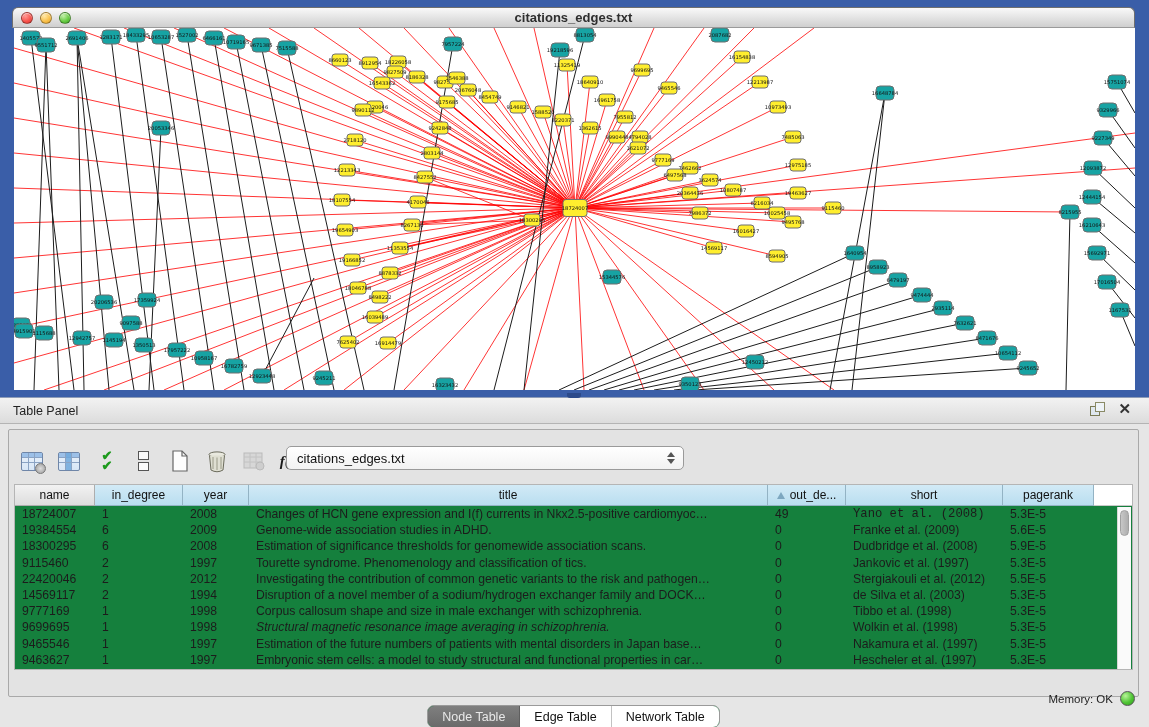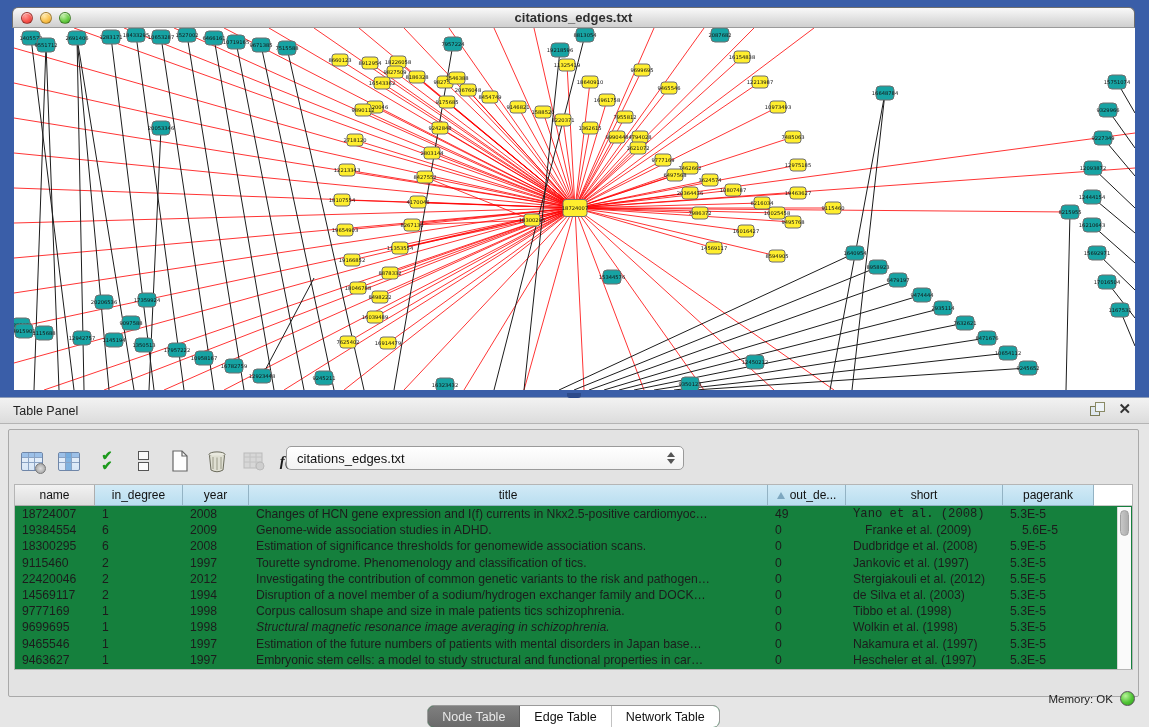--- a/index.html
+++ b/index.html
@@ -852,21 +852,21 @@
             <div class="td" style="width: 78px;">49</div>
             <div class="td" style="width: 157px; font-family: Liberation Mono, monospace;">Yano et al. (2008)</div>
             <div class="td" style="width: 91px;">5.3E-5</div>
           </div>
           <div class="trow">
             <div class="td" style="width: 80px;">19384554</div>
             <div class="td" style="width: 88px;">6</div>
             <div class="td" style="width: 66px;">2009</div>
             <div class="td" style="width: 519px;">Genome-wide association studies in ADHD.</div>
             <div class="td" style="width: 78px;">0</div>
-            <div class="td" style="width: 157px; margin-left: 12px;">Franke et al. (2009)</div>
+            <div class="td" style="width: 157px;">Franke et al. (2009)</div>
             <div class="td" style="width: 91px;">5.6E-5</div>
           </div>
           <div class="trow">
             <div class="td" style="width: 80px;">18300295</div>
             <div class="td" style="width: 88px;">6</div>
             <div class="td" style="width: 66px;">2008</div>
             <div class="td" style="width: 519px;">Estimation of significance thresholds for genomewide association scans.</div>
             <div class="td" style="width: 78px;">0</div>
             <div class="td" style="width: 157px;">Dudbridge et al. (2008)</div>
             <div class="td" style="width: 91px;">5.9E-5</div>
@@ -895,21 +895,21 @@
             <div class="td" style="width: 66px;">1994</div>
             <div class="td" style="width: 519px;">Disruption of a novel member of a sodium/hydrogen exchanger family and DOCK…</div>
             <div class="td" style="width: 78px;">0</div>
             <div class="td" style="width: 157px;">de Silva et al. (2003)</div>
             <div class="td" style="width: 91px;">5.3E-5</div>
           </div>
           <div class="trow">
             <div class="td" style="width: 80px;">9777169</div>
             <div class="td" style="width: 88px;">1</div>
             <div class="td" style="width: 66px;">1998</div>
-            <div class="td" style="width: 519px;">Corpus callosum shape and size in male patients tics schizophrenia.</div>
+            <div class="td" style="width: 519px;">Corpus callosum shape and size in male exchanger with schizophrenia.</div>
             <div class="td" style="width: 78px;">0</div>
             <div class="td" style="width: 157px;">Tibbo et al. (1998)</div>
             <div class="td" style="width: 91px;">5.3E-5</div>
           </div>
           <div class="trow">
             <div class="td" style="width: 80px;">9699695</div>
             <div class="td" style="width: 88px;">1</div>
             <div class="td" style="width: 66px;">1998</div>
             <div class="td" style="width: 519px; font-style: italic;">Structural magnetic resonance image averaging in schizophrenia.</div>
             <div class="td" style="width: 78px;">0</div>

